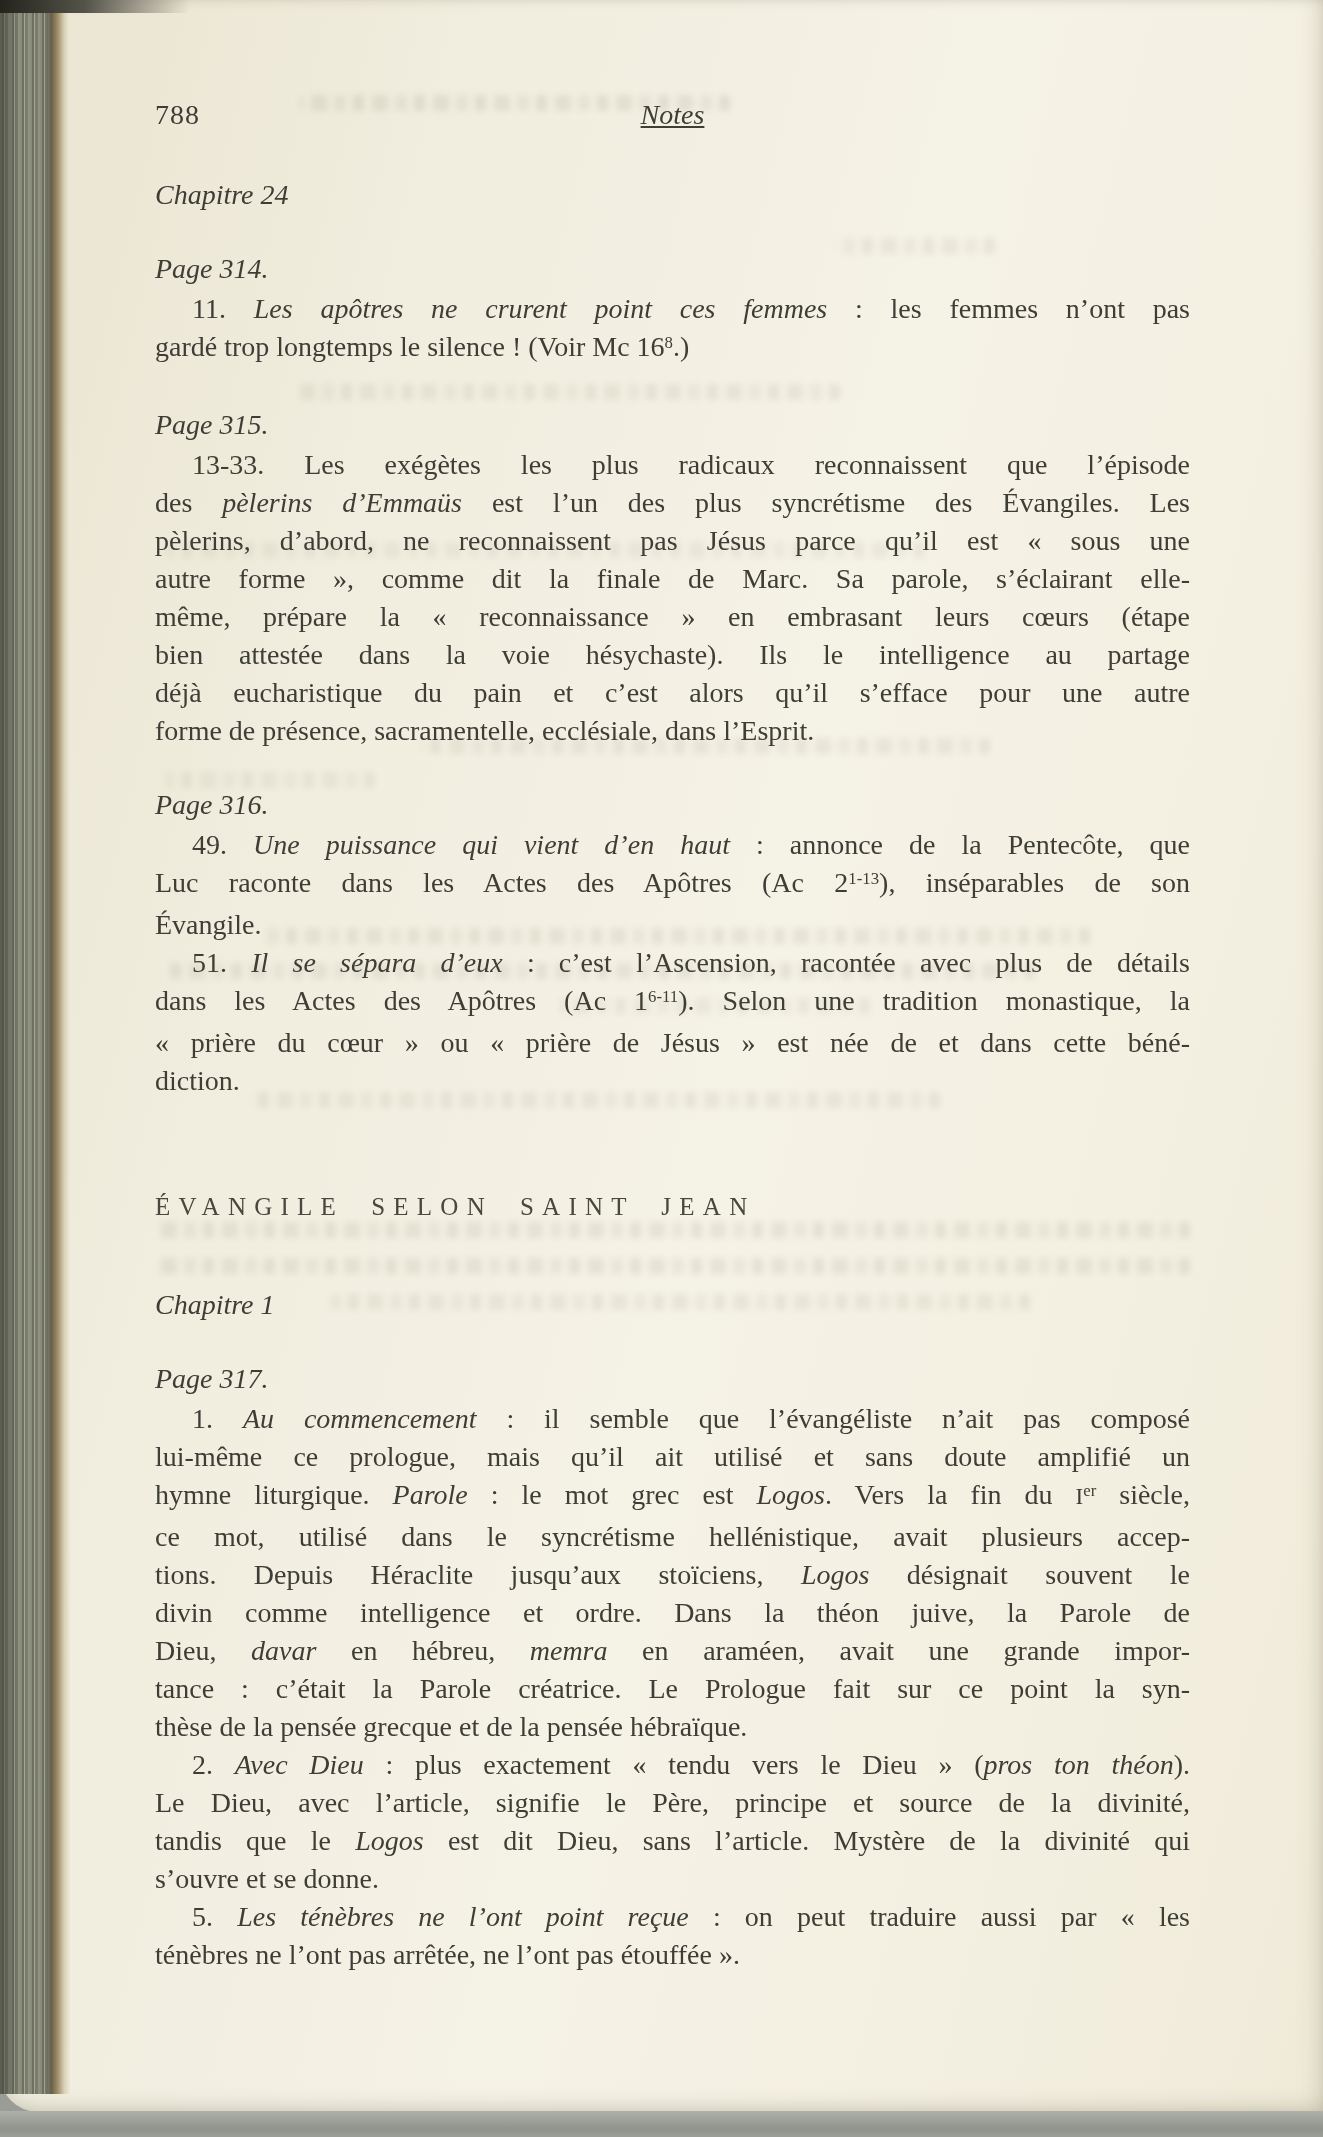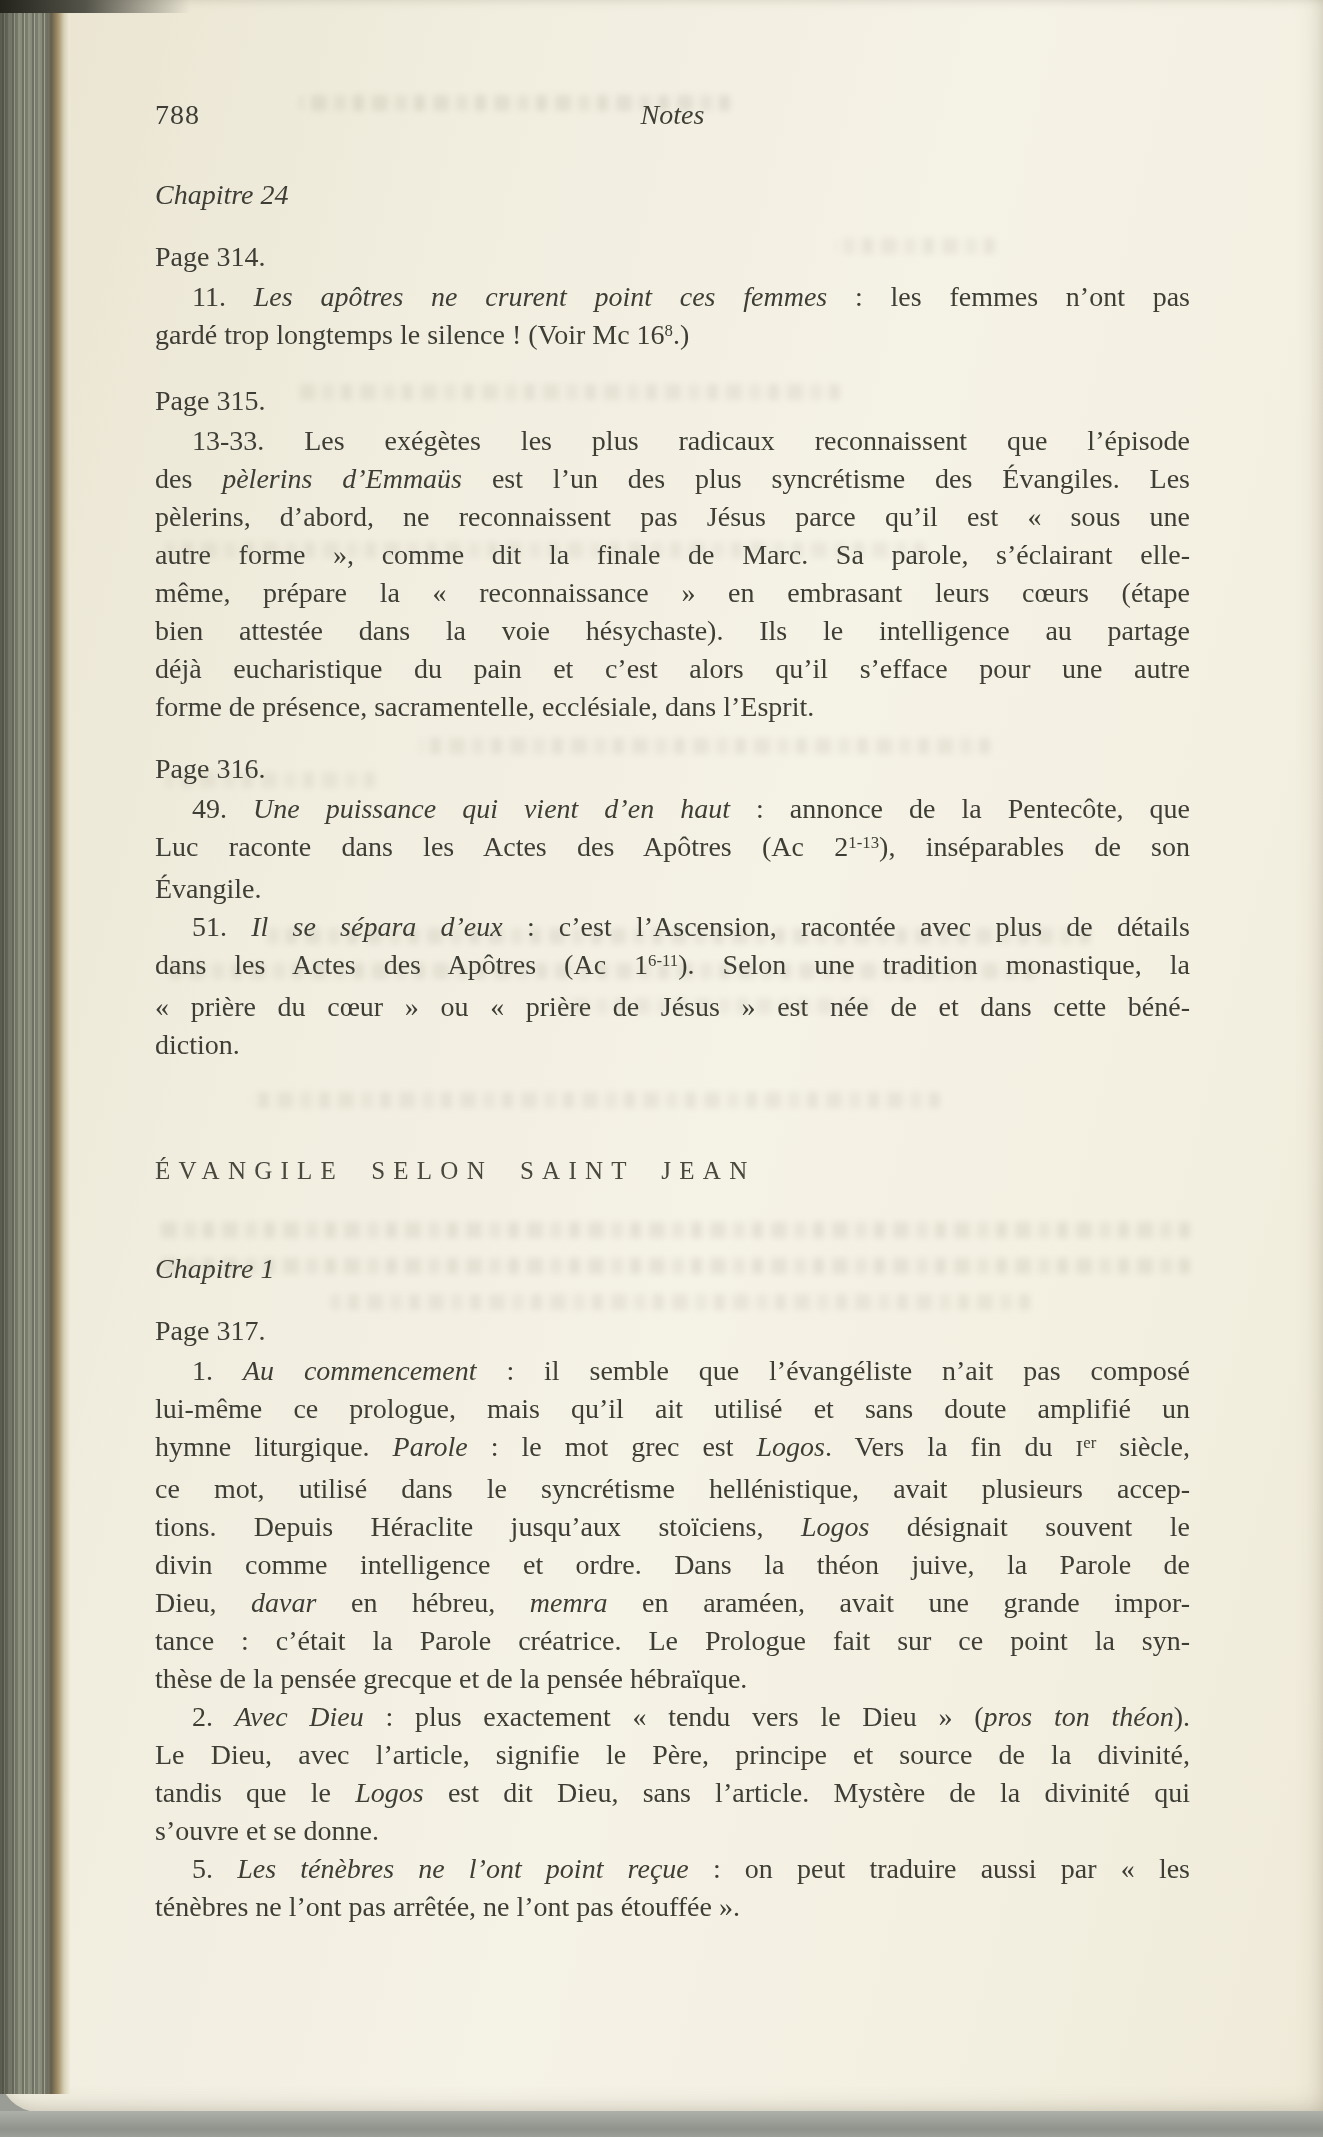--- a/index.html
+++ b/index.html
@@ -39,23 +39,23 @@
     position:absolute;left:0;bottom:0;width:1323px;height:26px;
     background:linear-gradient(#aeb1a9 0%,#8f938b 70%,#9b9f97 100%);
   }
   
   .content{
     position:absolute;left:155px;top:96px;width:1035px;
     color:#3e3e36;font-size:28px;line-height:38px;
   }
   .page-header{display:grid;grid-template-columns:1fr auto 1fr;margin-bottom:8px;}
   .pagenum{justify-self:start;letter-spacing:1px;}
-  .running-title{justify-self:center;font-style:italic;}
+  .running-title{justify-self:center;font-style:italic;text-decoration:underline;}
   .chapter{margin-top:42px;text-align:left;font-style:italic;}
-  .pageref{margin-top:24px;margin-bottom:2px;}
+  .pageref{margin-top:36px;margin-bottom:2px;font-style:italic;}
   .bookheading{
     margin-top:88px;margin-bottom:60px;
     font-size:25px;letter-spacing:.33em;word-spacing:.5em;color:#49483e;
   }
   .para{margin:0;}
   .line{text-align:justify;text-align-last:justify;}
   .line.last{text-align-last:left;}
   .line.indent{text-indent:37px;}
   .it{font-style:italic;}
   .sc{font-size:82%;}

